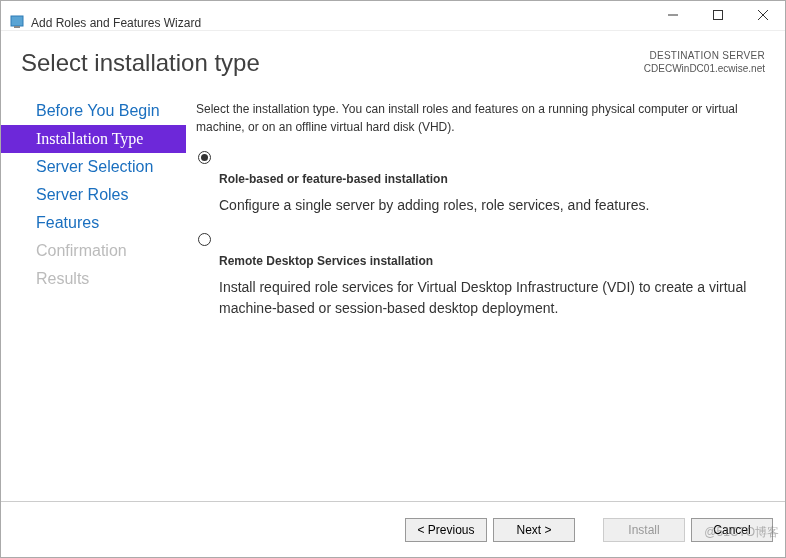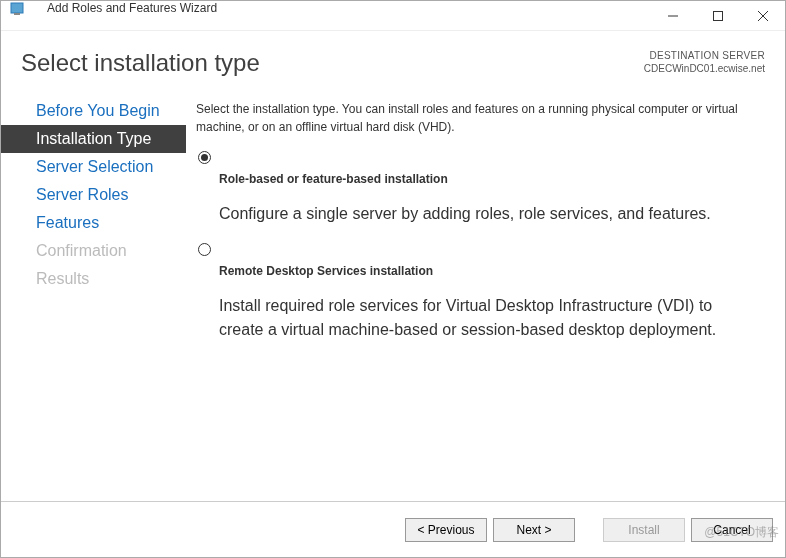--- a/index.html
+++ b/index.html
@@ -1,39 +1,39 @@
 <!DOCTYPE html>
 <html><head>
   <meta charset="utf-8">
   <style>
     * { margin: 0; padding: 0; box-sizing: border-box; font-family: "Segoe UI", Tahoma, sans-serif; }
     body { width: 786px; height: 558px; background: #fff; border: 1px solid #aaa; display: flex; flex-direction: column; }
-    .titlebar { height: 30px; display: flex; align-items: flex-start; padding: 0 0 0 8px; border-bottom: 1px solid #eee; gap: 16px; }
+    .titlebar { height: 30px; display: flex; align-items: flex-end; padding: 0 0 0 8px; border-bottom: 1px solid #eee; }
     .titlebar-icon { width: 16px; height: 16px; margin-right: 6px; }
     .titlebar-text { font-size: 12px; color: #333; flex: 1; }
     .win-controls { display: flex; }
     .win-btn { width: 45px; height: 30px; display: flex; align-items: center; justify-content: center; cursor: pointer; }
     .win-btn svg { width: 10px; height: 10px; fill: none; stroke: #333; stroke-width: 1; }
     .header { padding: 18px 20px 10px 20px; display: flex; justify-content: space-between; align-items: flex-start; }
     .page-title { font-size: 24px; font-weight: 300; color: #404040; }
     .dest { text-align: right; font-size: 10px; color: #555; line-height: 1.3; }
     .dest-label { letter-spacing: 0.3px; text-align: right; }
     .content-area { flex: 1; display: flex; padding: 5px 0 0 0; }
     .sidebar { width: 185px; padding-top: 5px; }
     .side-item { padding: 5px 10px 5px 35px; font-size: 16px; color: #1a6fbf; cursor: pointer; }
-    .side-item.selected { background: #404040; color: #fff; }
+    .side-item.selected { background: #6d28d9; color: #fff; font-family: Liberation Serif, serif; }
     .side-item.disabled { color: #bbb; cursor: default; }
     .main { flex: 1; padding: 8px 24px 0 10px; font-size: 12px; color: #333; }
     .intro { line-height: 1.5; margin-bottom: 14px; }
     .radio-group { padding-left: 2px; }
     .radio-opt { display: flex; align-items: flex-start; margin-bottom: 16px; cursor: pointer; }
     .radio-circle { width: 13px; height: 13px; border: 1px solid #333; border-radius: 50%; margin-right: 8px; margin-top: 1px; position: relative; flex-shrink: 0; }
     .radio-circle.checked::after { content: ""; position: absolute; top: 2px; left: 2px; width: 7px; height: 7px; background: #333; border-radius: 50%; }
     .radio-text .opt-title { font-weight: bold; font-size: 12px; margin-top: 22px; }
-    .radio-text .opt-desc { font-size: 16px; line-height: 1.5; margin-top: 16px; }
+    .radio-text .opt-desc { font-size: 14px; line-height: 1.5; margin-top: 9px; }
     .footer { height: 56px; border-top: 1px solid #ccc; display: flex; align-items: center; justify-content: flex-end; padding: 16px 12px; gap: 6px; position: relative; }
     .btn { min-width: 82px; height: 24px; border: 1px solid #999; background: #efefef; font-size: 12px; cursor: pointer; }
     .btn[disabled] { color: #999; cursor: default; background: #efefef; border-color: #ccc; }
     .footer-gap { width: 16px; }
     .watermark { position: absolute; right: 6px; bottom: 16px; font-size: 12px; color: rgba(120,120,120,0.55); font-weight: 500; pointer-events: none; }
   </style>
 </head>
 <body>
 
 <div class="titlebar">

